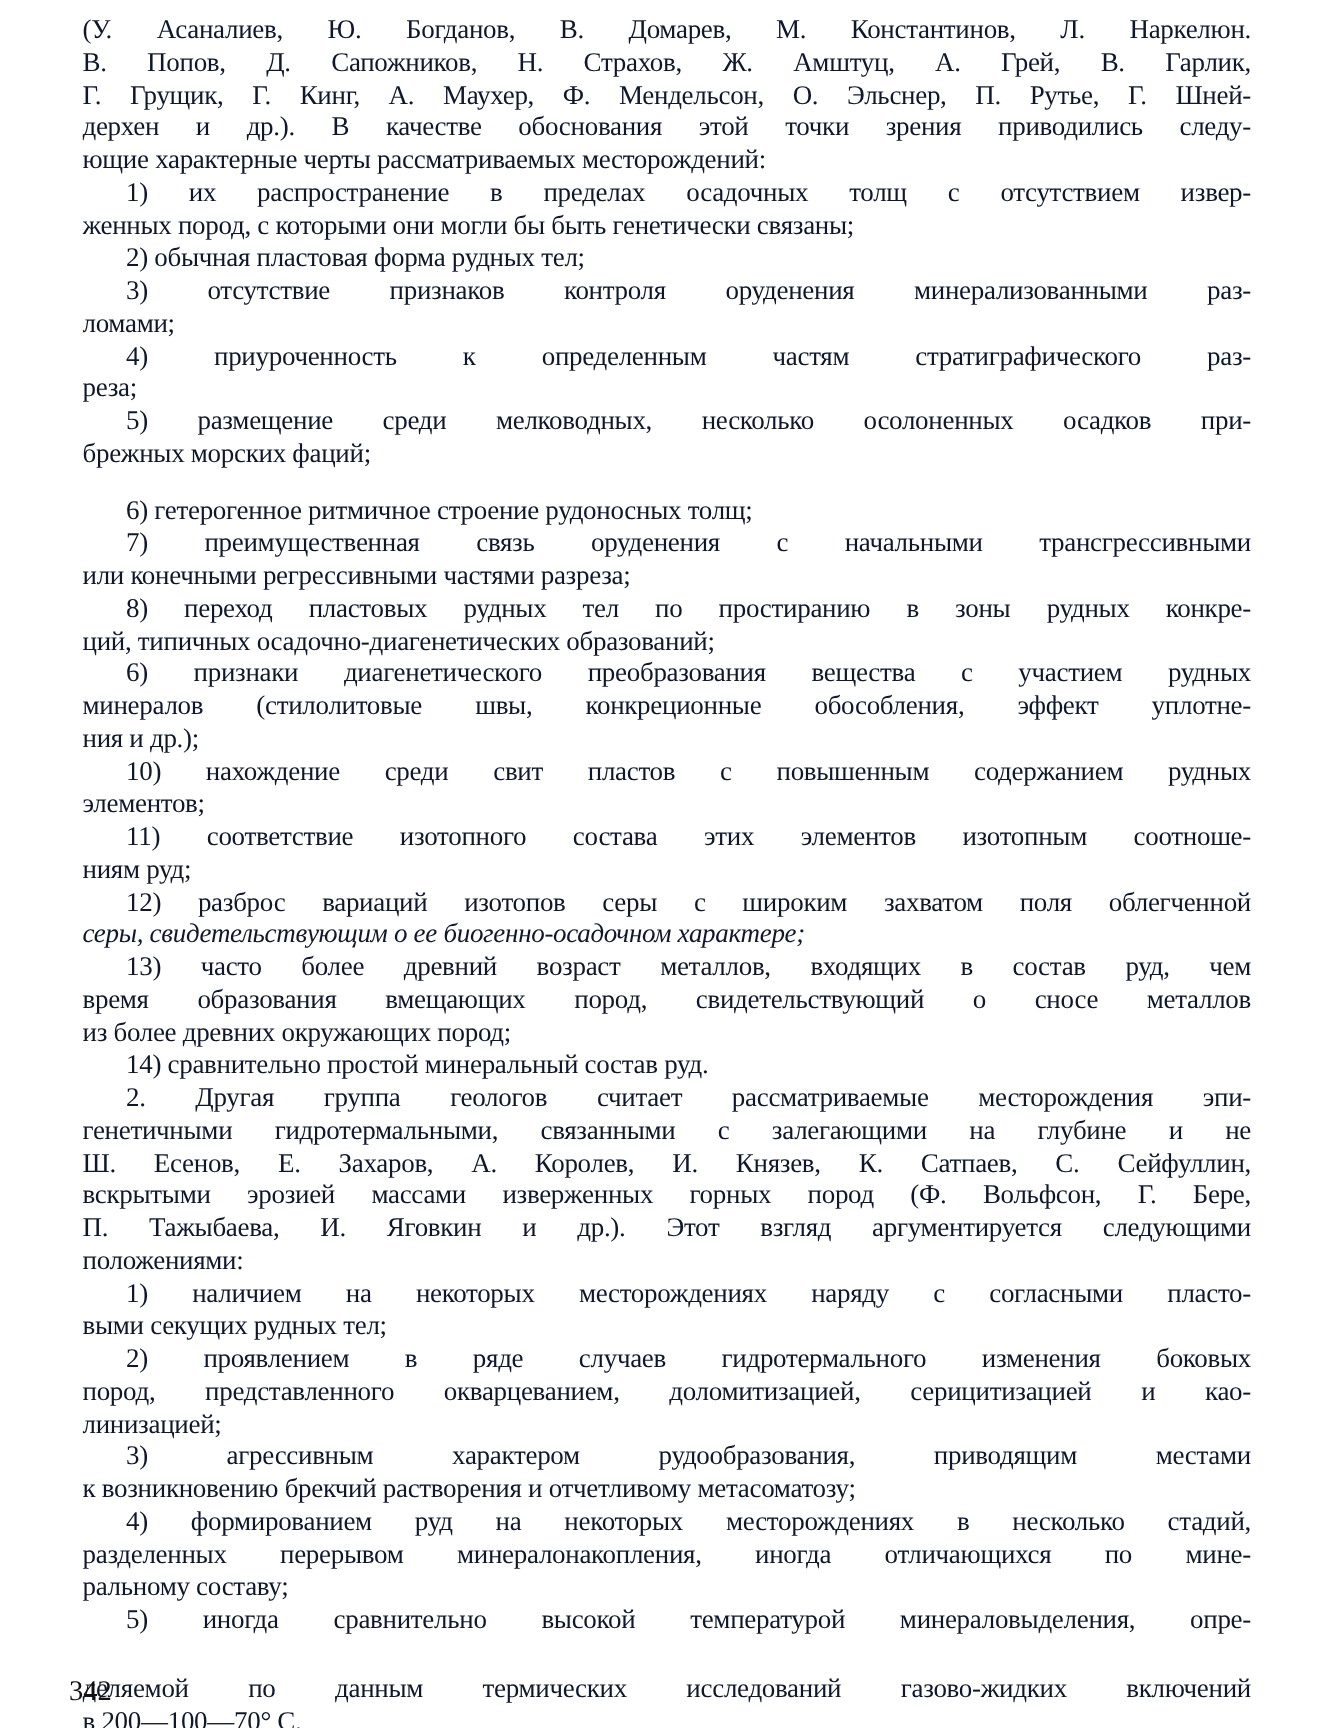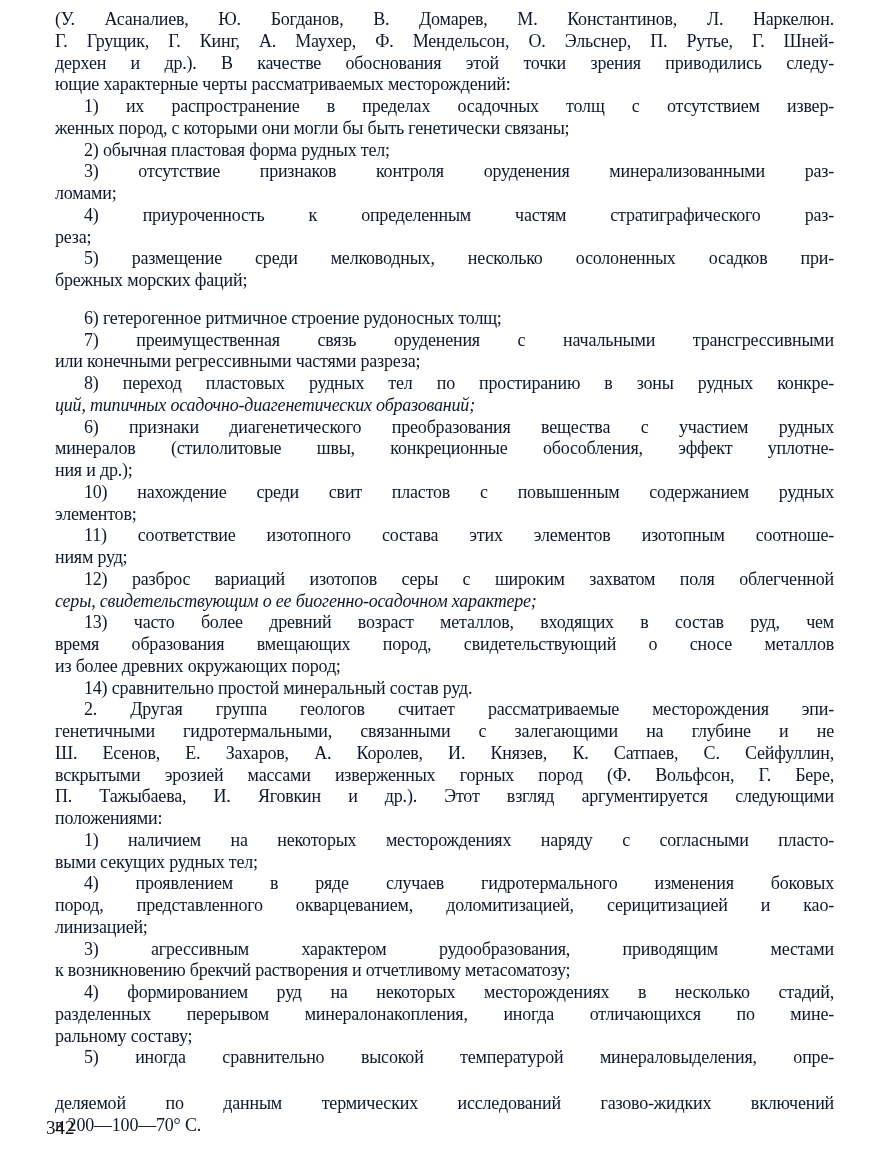--- a/index.html
+++ b/index.html
@@ -22,37 +22,38 @@
     position: absolute; left: 46px; top: 1117px;
     font-family: Liberation Serif, serif;
     font-size: 19px; color: #111111;
   }
 </style>
 </head>
 <body>
 
 <div class="page" id="body">
     <div class="line" style="white-space: nowrap; overflow: hidden;">(У. Асаналиев,  Ю. Богданов, В. Домарев, М. Константинов, Л. Наркелюн.</div>
+    <div class="line" style="white-space: nowrap; overflow: hidden;">В. Попов, Д. Сапожников, Н. Страхов, Ж. Амштуц, А. Грей, В. Гарлик,</div>
     <div class="line" style="white-space: nowrap; overflow: hidden;">Г. Грущик, Г. Кинг, А. Маухер, Ф. Мендельсон, О. Эльснер, П. Рутье, Г. Шней-</div>
     <div class="line" style="white-space: nowrap; overflow: hidden;">дерхен и др.). В качестве обоснования этой точки зрения приводились следу-</div>
     <div class="line last" style="white-space: nowrap; overflow: hidden;">ющие характерные черты рассматриваемых месторождений:</div>
     <div class="line indent" style="white-space: nowrap; overflow: hidden;">1) их распространение в пределах осадочных толщ с отсутствием извер-</div>
     <div class="line last" style="white-space: nowrap; overflow: hidden;">женных пород, с которыми они могли бы быть генетически связаны;</div>
     <div class="line indent last" style="white-space: nowrap; overflow: hidden;">2) обычная пластовая форма рудных тел;</div>
     <div class="line indent" style="white-space: nowrap; overflow: hidden;">3) отсутствие признаков контроля оруденения минерализованными раз-</div>
     <div class="line last" style="white-space: nowrap; overflow: hidden;">ломами;</div>
     <div class="line indent" style="white-space: nowrap; overflow: hidden;">4) приуроченность к определенным частям стратиграфического раз-</div>
     <div class="line last" style="white-space: nowrap; overflow: hidden;">реза;</div>
     <div class="line indent" style="white-space: nowrap; overflow: hidden;">5) размещение среди мелководных, несколько осолоненных осадков при-</div>
     <div class="line last" style="white-space: nowrap; overflow: hidden;">брежных морских фаций;</div>
     <div class="line indent last" style="white-space: nowrap; overflow: hidden; margin-top: 16px;">6) гетерогенное ритмичное строение рудоносных толщ;</div>
     <div class="line indent" style="white-space: nowrap; overflow: hidden;">7) преимущественная связь оруденения с начальными трансгрессивными</div>
     <div class="line last" style="white-space: nowrap; overflow: hidden;">или конечными регрессивными частями разреза;</div>
     <div class="line indent" style="white-space: nowrap; overflow: hidden;">8) переход пластовых рудных тел по простиранию в зоны рудных конкре-</div>
-    <div class="line last" style="white-space: nowrap; overflow: hidden; font-style: italic;">ций, типичных осадочно-диагенетических образований;</div>
+    <div class="line last" style="white-space: nowrap; overflow: hidden;">ций, типичных осадочно-диагенетических образований;</div>
     <div class="line indent" style="white-space: nowrap; overflow: hidden;">6) признаки диагенетического преобразования вещества с участием рудных</div>
     <div class="line" style="white-space: nowrap; overflow: hidden;">минералов (стилолитовые швы, конкреционные обособления, эффект уплотне-</div>
     <div class="line last" style="white-space: nowrap; overflow: hidden;">ния и др.);</div>
     <div class="line indent" style="white-space: nowrap; overflow: hidden;">10) нахождение среди свит пластов с повышенным содержанием рудных</div>
     <div class="line last" style="white-space: nowrap; overflow: hidden;">элементов;</div>
     <div class="line indent" style="white-space: nowrap; overflow: hidden;">11) соответствие изотопного состава этих элементов изотопным соотноше-</div>
     <div class="line last" style="white-space: nowrap; overflow: hidden;">ниям руд;</div>
     <div class="line indent" style="white-space: nowrap; overflow: hidden;">12) разброс вариаций изотопов серы с широким захватом поля облегченной</div>
     <div class="line last" style="white-space: nowrap; overflow: hidden; font-style: italic;">серы, свидетельствующим о ее биогенно-осадочном характере;</div>
     <div class="line indent" style="white-space: nowrap; overflow: hidden;">13) часто более древний возраст металлов, входящих в состав руд, чем</div>
@@ -60,21 +61,21 @@
     <div class="line last" style="white-space: nowrap; overflow: hidden;">из более древних окружающих пород;</div>
     <div class="line indent last" style="white-space: nowrap; overflow: hidden;">14) сравнительно простой минеральный состав руд.</div>
     <div class="line indent" style="white-space: nowrap; overflow: hidden;">2. Другая группа геологов считает рассматриваемые месторождения эпи-</div>
     <div class="line" style="white-space: nowrap; overflow: hidden;">генетичными гидротермальными, связанными с залегающими на глубине и не</div>
     <div class="line" style="white-space: nowrap; overflow: hidden;">Ш. Есенов, Е. Захаров, А. Королев, И. Князев, К. Сатпаев, С. Сейфуллин,</div>
     <div class="line" style="white-space: nowrap; overflow: hidden;">вскрытыми эрозией массами изверженных горных пород (Ф. Вольфсон, Г. Бере,</div>
     <div class="line" style="white-space: nowrap; overflow: hidden;">П. Тажыбаева, И. Яговкин и др.). Этот взгляд аргументируется следующими</div>
     <div class="line last" style="white-space: nowrap; overflow: hidden;">положениями:</div>
     <div class="line indent" style="white-space: nowrap; overflow: hidden;">1) наличием на некоторых месторождениях наряду с согласными пласто-</div>
     <div class="line last" style="white-space: nowrap; overflow: hidden;">выми секущих рудных тел;</div>
-    <div class="line indent" style="white-space: nowrap; overflow: hidden;">4) проявлением в ряде случаев гидротермального изменения боковых</div>
+    <div class="line indent" style="white-space: nowrap; overflow: hidden;">2) проявлением в ряде случаев гидротермального изменения боковых</div>
     <div class="line" style="white-space: nowrap; overflow: hidden;">пород, представленного окварцеванием, доломитизацией, серицитизацией и као-</div>
     <div class="line last" style="white-space: nowrap; overflow: hidden;">линизацией;</div>
     <div class="line indent" style="white-space: nowrap; overflow: hidden;">3) агрессивным характером рудообразования, приводящим местами</div>
     <div class="line last" style="white-space: nowrap; overflow: hidden;">к возникновению брекчий растворения и отчетливому метасоматозу;</div>
     <div class="line indent" style="white-space: nowrap; overflow: hidden;">4) формированием руд на некоторых месторождениях в несколько стадий,</div>
     <div class="line" style="white-space: nowrap; overflow: hidden;">разделенных перерывом минералонакопления, иногда отличающихся по мине-</div>
     <div class="line last" style="white-space: nowrap; overflow: hidden;">ральному составу;</div>
     <div class="line indent" style="white-space: nowrap; overflow: hidden;">5) иногда сравнительно высокой температурой минераловыделения, опре-</div>
     <div class="line" style="white-space: nowrap; overflow: hidden; margin-top: 24px;">деляемой по данным термических исследований газово-жидких включений</div>
     <div class="line last" style="white-space: nowrap; overflow: hidden;">в 200—100—70° С.</div>

